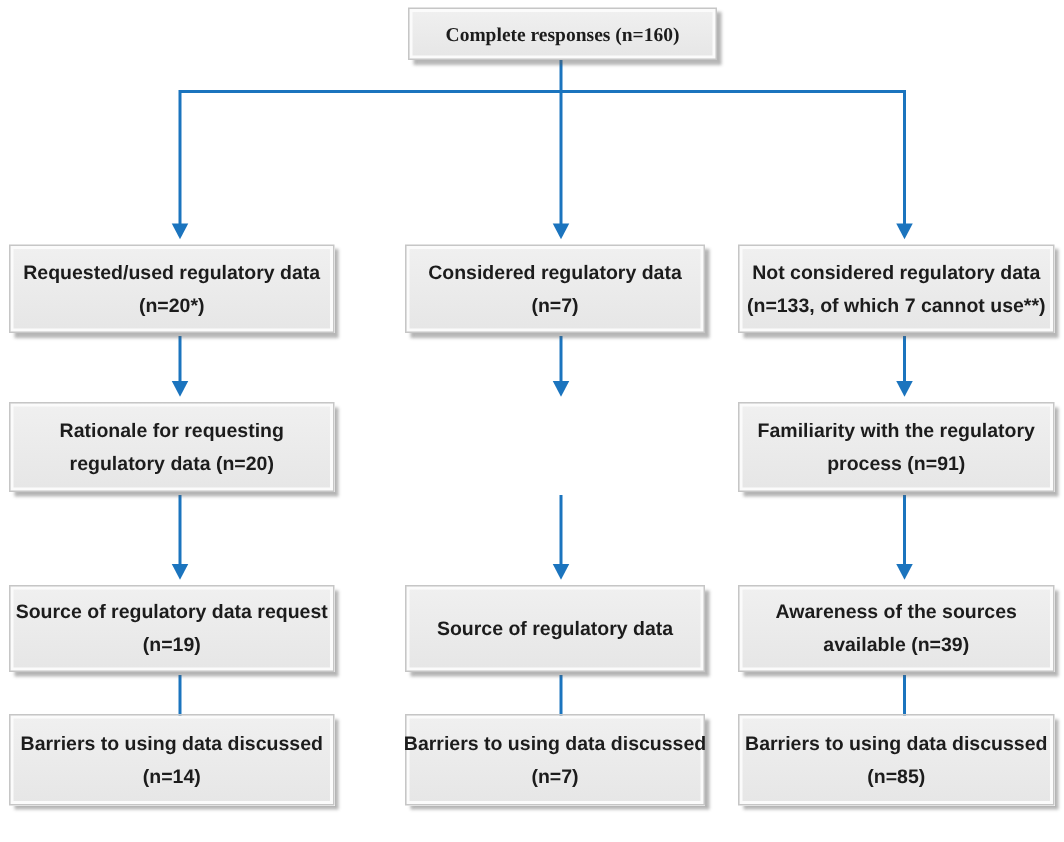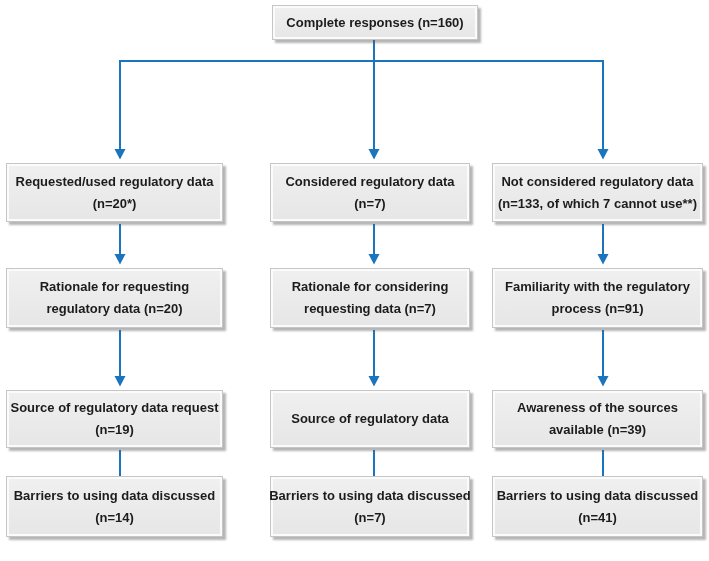--- a/index.html
+++ b/index.html
@@ -28,21 +28,21 @@
     justify-content: center;
     text-align: center;
     color: #1c1c1c;
     font-size: 13px;
     font-weight: 700;
     line-height: 22px;
     box-sizing: border-box;
   }
   .node .line { white-space: nowrap; }
   
-  #n-root   { left: 272px; top: 5px;   width: 206px; height: 35px; }
+  #n-root   { left: 272px; top: 5px;   width: 206px; height: 35px; font-family: Liberation Serif, serif; }
   
   .c1 { left: 6px;   width: 217px; }
   .c2 { left: 270px; width: 200px; }
   .c3 { left: 492px; width: 211px; }
   .r1 { top: 163px; height: 59px; }
   .r2 { top: 268px; height: 60px; }
   .r3 { top: 390px; height: 58px; }
   .r4 { top: 476px; height: 61px; }
 </style>
 </head>
@@ -95,24 +95,20 @@
   </div>
   <div class="node c1 r4">
     <div class="line">Barriers to using data discussed</div>
     <div class="line">(n=14)</div>
   </div>
 
   <div class="node c2 r1">
     <div class="line">Considered regulatory data</div>
     <div class="line">(n=7)</div>
   </div>
-  <div class="node c2 r2">
-    <div class="line">Rationale for considering</div>
-    <div class="line">requesting data (n=7)</div>
-  </div>
   <div class="node c2 r3">
     <div class="line">Source of regulatory data</div>
   </div>
   <div class="node c2 r4">
     <div class="line">Barriers to using data discussed</div>
     <div class="line">(n=7)</div>
   </div>
 
   <div class="node c3 r1">
     <div class="line">Not considered regulatory data</div>
@@ -121,16 +117,16 @@
   <div class="node c3 r2">
     <div class="line">Familiarity with the regulatory</div>
     <div class="line">process (n=91)</div>
   </div>
   <div class="node c3 r3">
     <div class="line">Awareness of the sources</div>
     <div class="line">available (n=39)</div>
   </div>
   <div class="node c3 r4">
     <div class="line">Barriers to using data discussed</div>
-    <div class="line">(n=41)</div>
+    <div class="line">(n=85)</div>
   </div>
 
 </div>
 
 </body></html>

